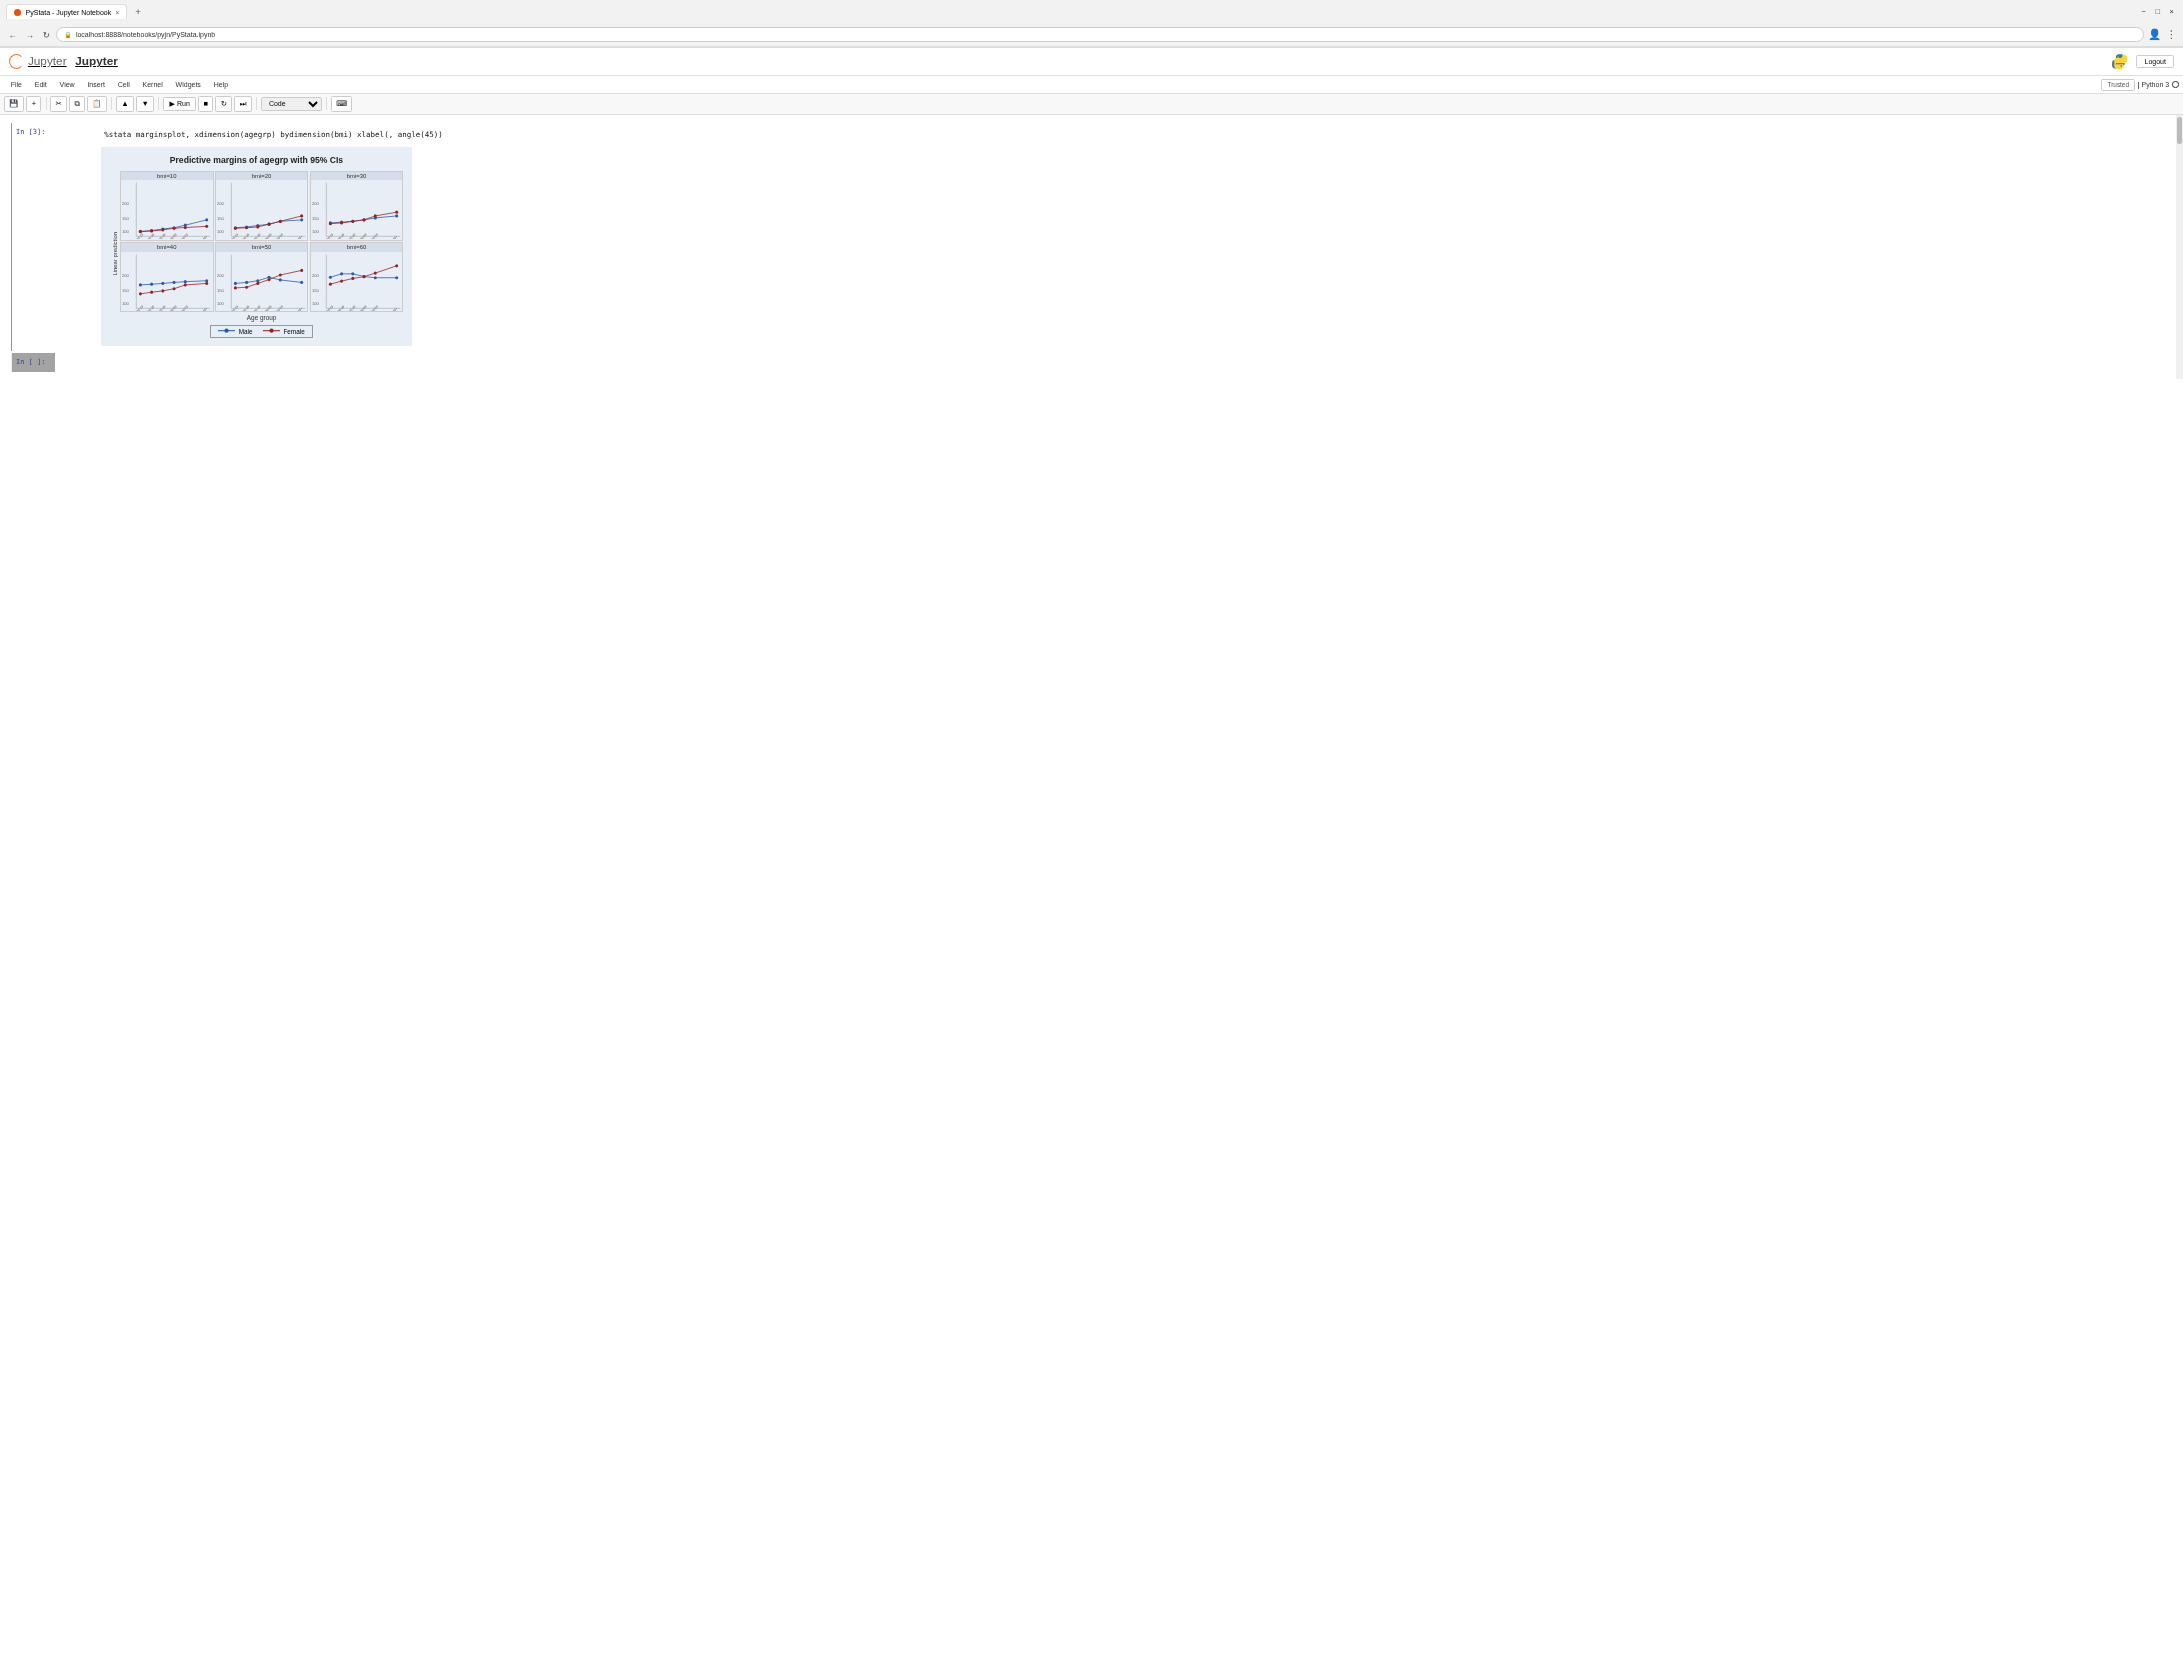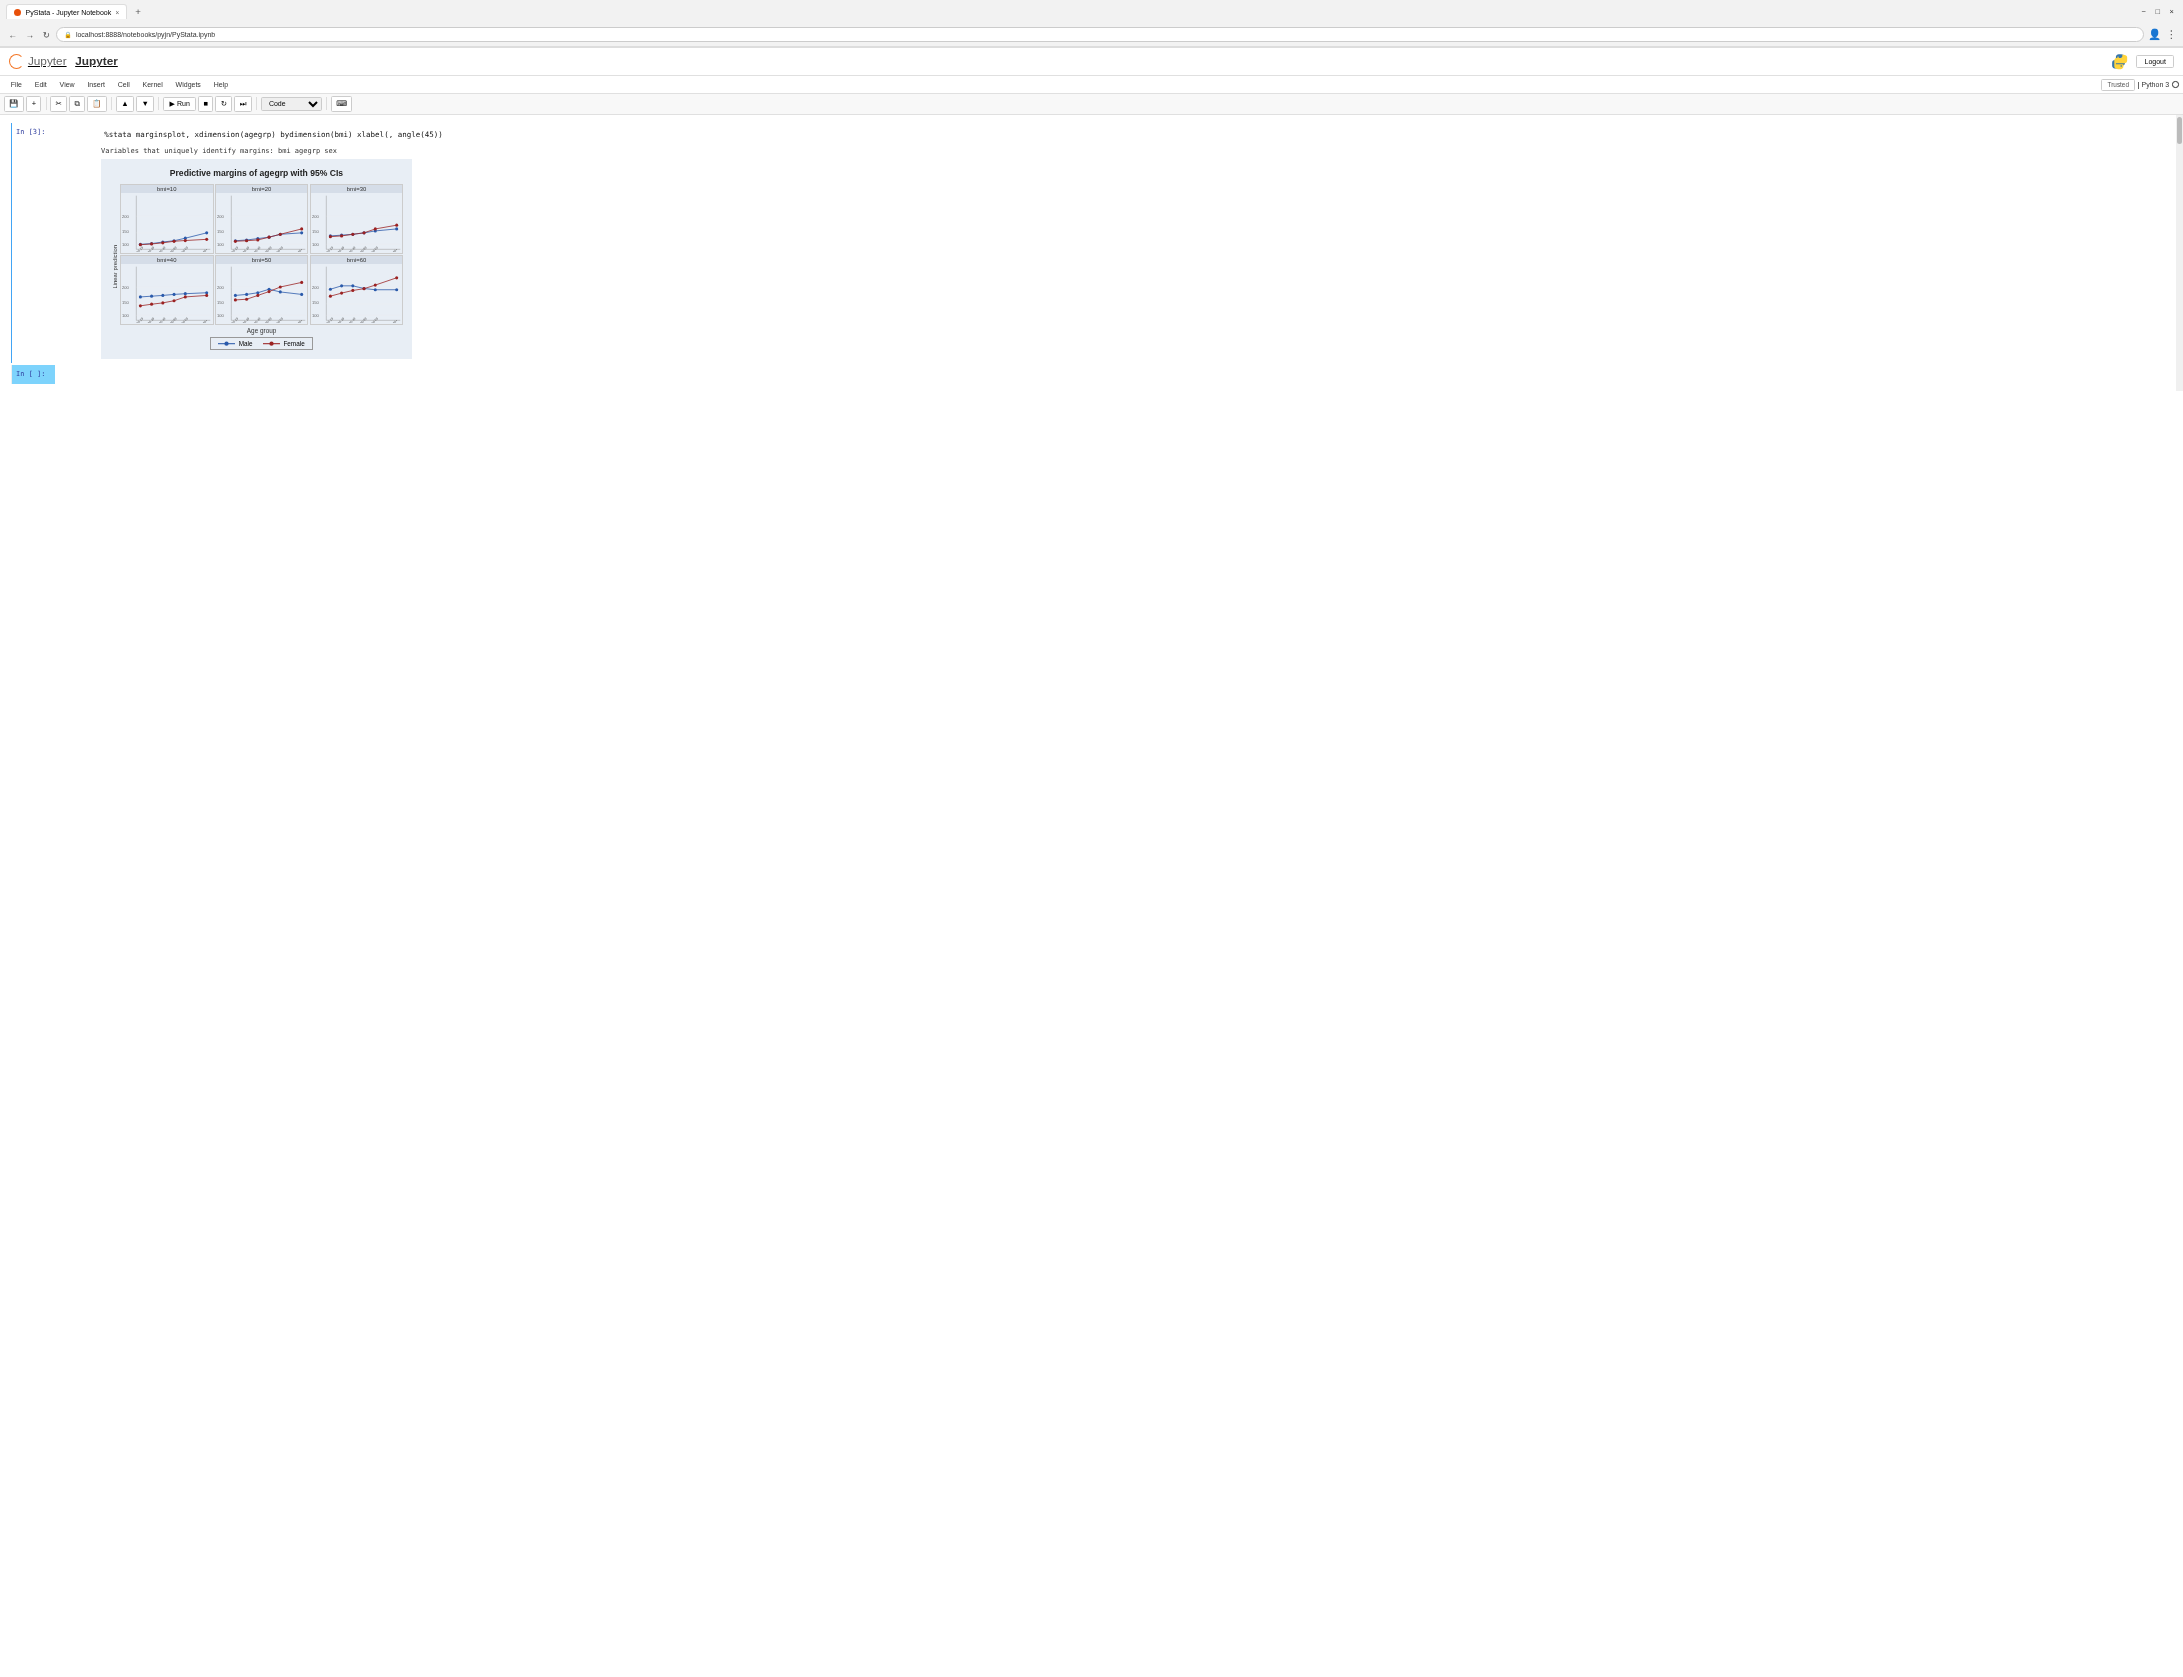--- a/index.html
+++ b/index.html
@@ -62,21 +62,21 @@
     .chart-grid { display: grid; grid-template-columns: 1fr 1fr 1fr; gap: 1.1px; }
     .chart-panel { background: #e8eef5; border: 0.5px solid #ccc; position: relative; height: 70px; }
     .chart-panel-title { text-align: center; font-size: 5.9px; color: #333; padding: 1.1px 0; background: #d5dde8; }
     .chart-svg-area { width: 100%; height: 59px; }
     .chart-wrapper { display: flex; }
     .y-axis-label { writing-mode: vertical-rl; transform: rotate(180deg); font-size: 5.9px; color: #333; text-align: center; padding: 0 2.1px; display: flex; align-items: center; justify-content: center; }
     .x-axis-label { text-align: center; font-size: 6.4px; color: #333; margin-top: 2.1px; }
     .legend-item { display: flex; align-items: center; gap: 3.2px; font-size: 6.4px; }
     .legend-wrapper { text-align: center; margin-top: 3.2px; }
 
-    .empty-cell { display: flex; border-left: 1.6px solid #eee; margin: 2.1px 10.7px; background: #7dd3fc; }
+    .empty-cell { display: flex; border-left: 1.6px solid #eee; margin: 2.1px 10.7px; background: #a3a3a3; }
     .empty-cell-label { font-family: monospace; font-size: 7px; color: #303f9f; padding: 5.4px 4.3px; min-width: 43px; }
     .empty-cell-input { flex: 1; padding: 4.3px; min-height: 17px; border: none; outline: none; font-family: monospace; }
 
     .notebook-area { position: relative; overflow: hidden; }
   </style>
 </head>
 <body>
 
 <div class="browser-chrome">
 
@@ -176,21 +176,20 @@
   </div>
 
   <div class="notebook-area" style="position:relative; overflow:hidden;">
     <div class="notebook-content">
 
       <div class="cell-container">
         <div class="cell-label">In [3]:</div>
         <div class="cell-content">
           <div class="cell-input">%stata marginsplot, xdimension(agegrp) bydimension(bmi) xlabel(, angle(45))</div>
           <div class="cell-output">
-            <div class="output-text">Variables that uniquely identify margins: bmi agegrp sex</div>
 
             
             <div style="display:inline-block;">
               <div class="chart-container">
                 <div class="chart-title">Predictive margins of agegrp with 95% CIs</div>
                 <div class="chart-wrapper">
                   <div class="y-axis-label">Linear prediction</div>
                   <div style="flex:1;">
                     <div class="chart-grid">
 

